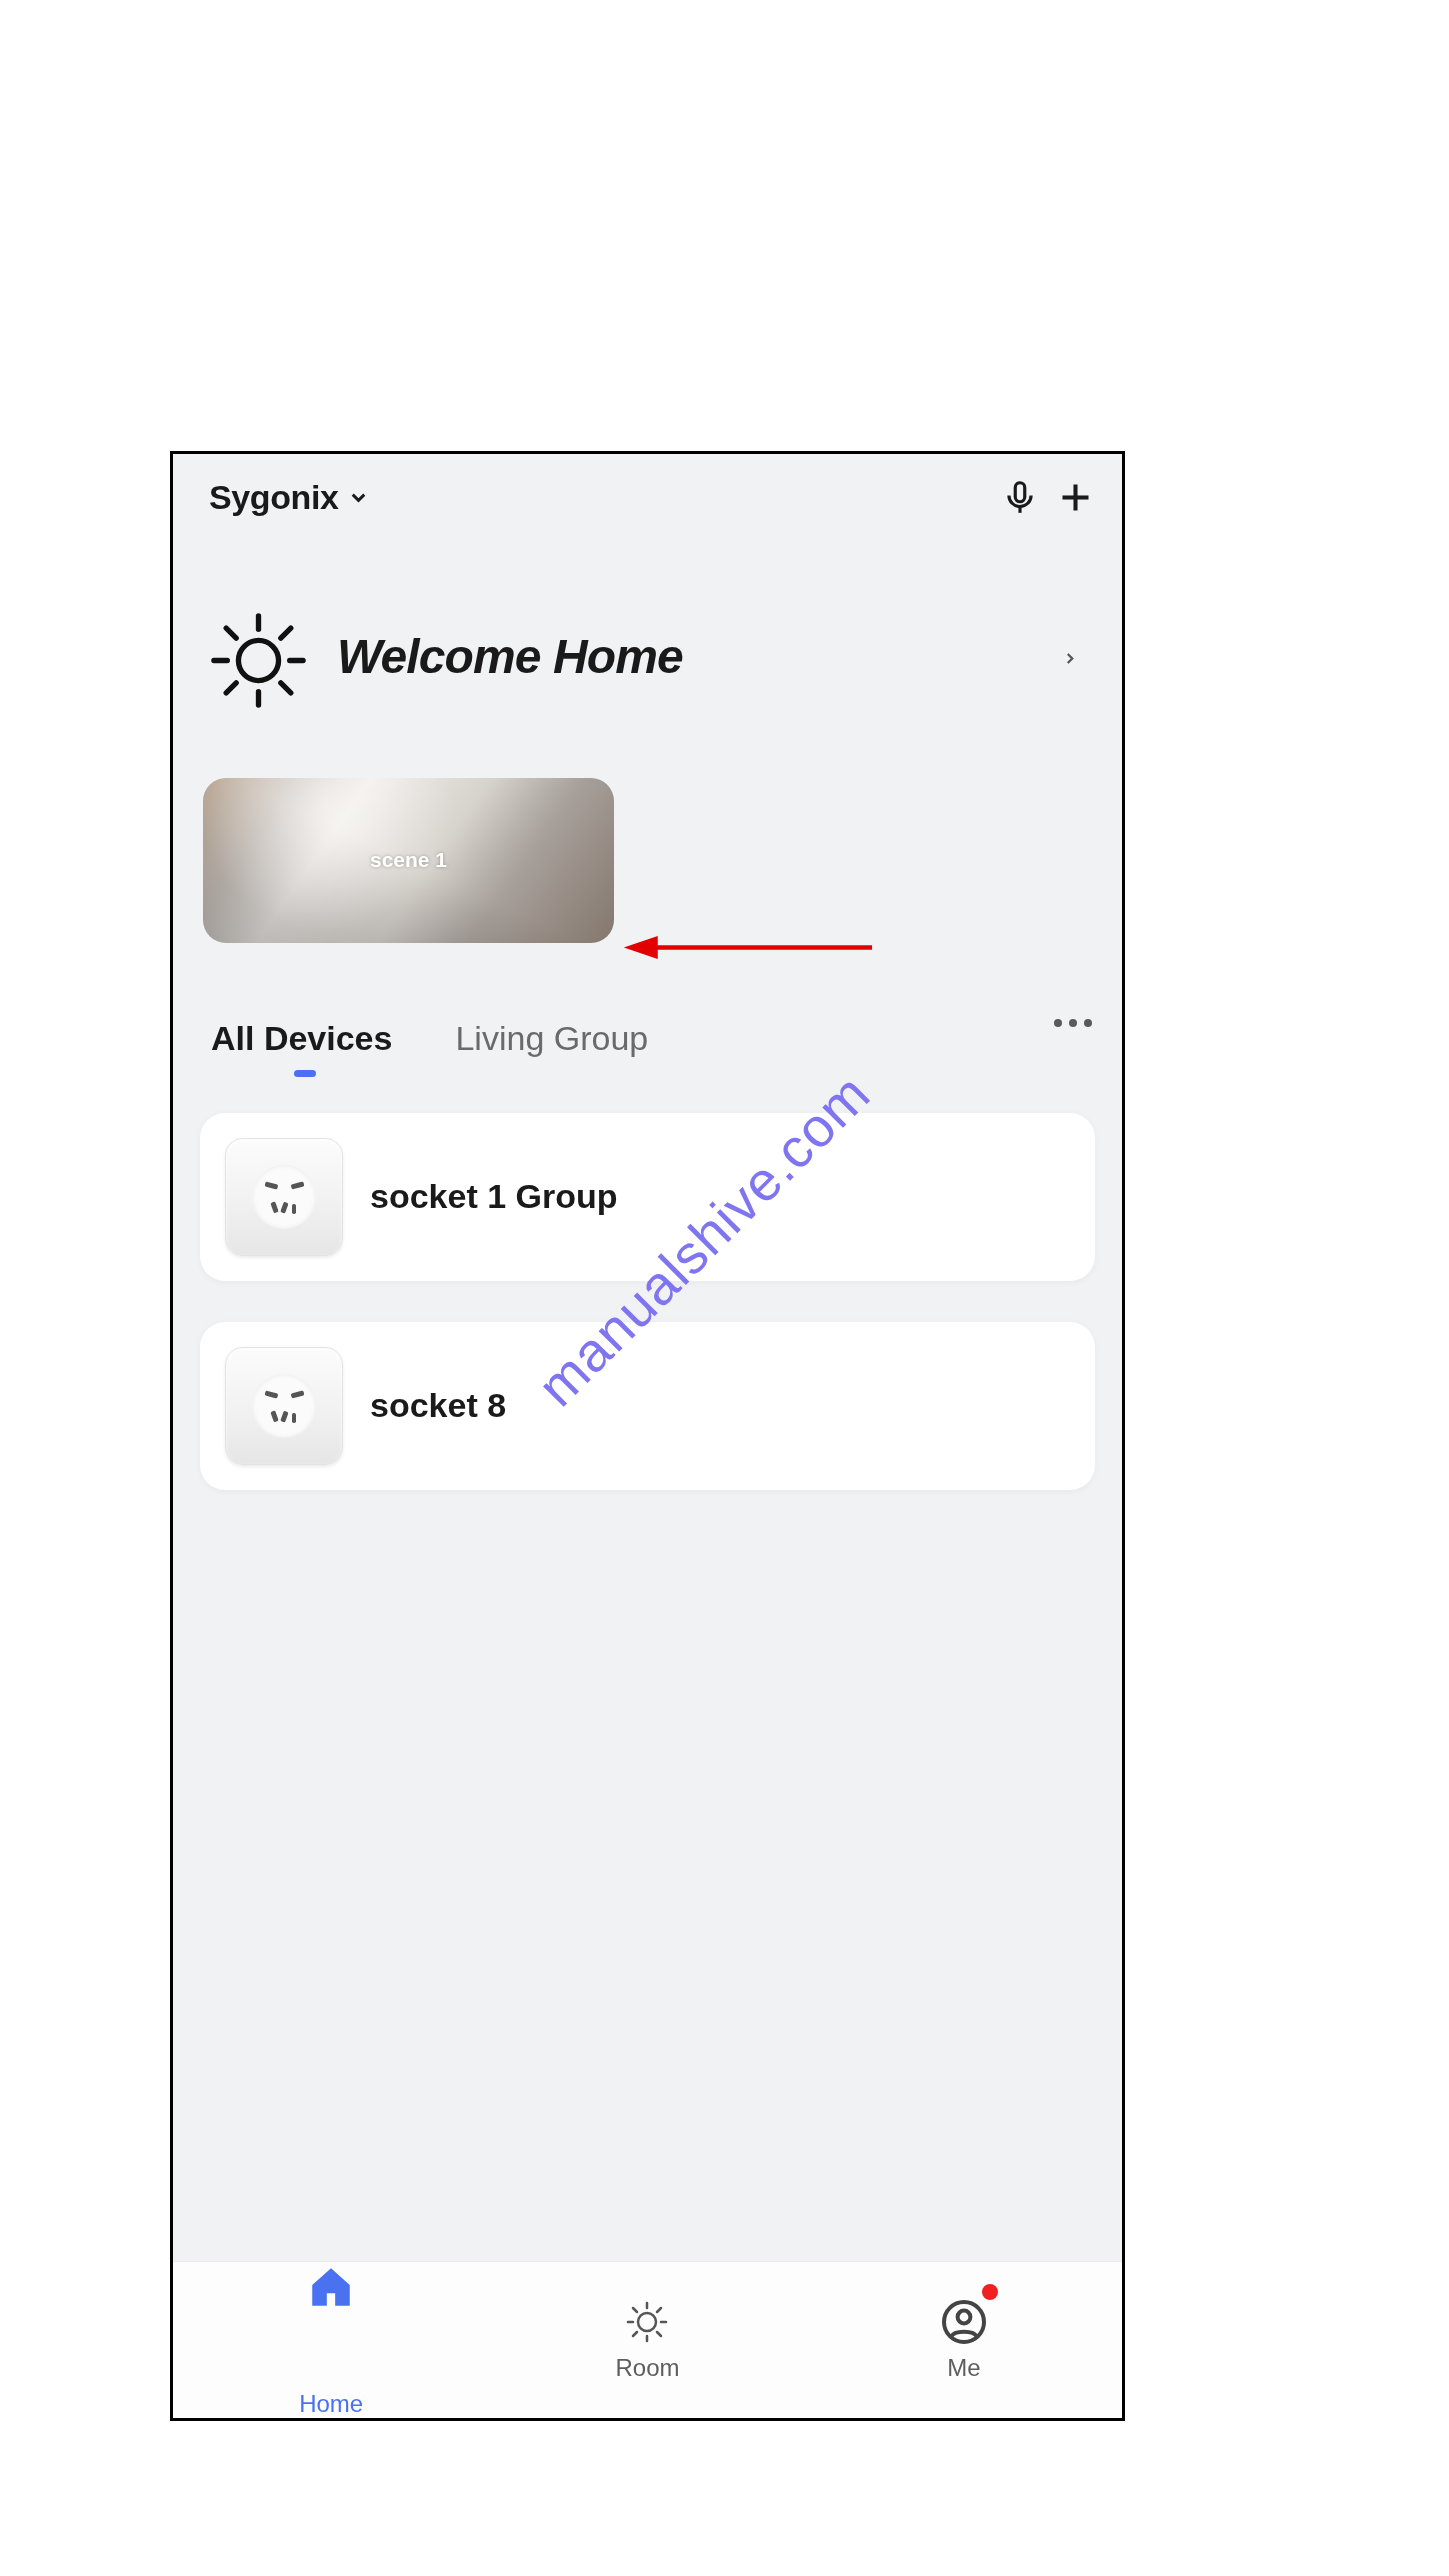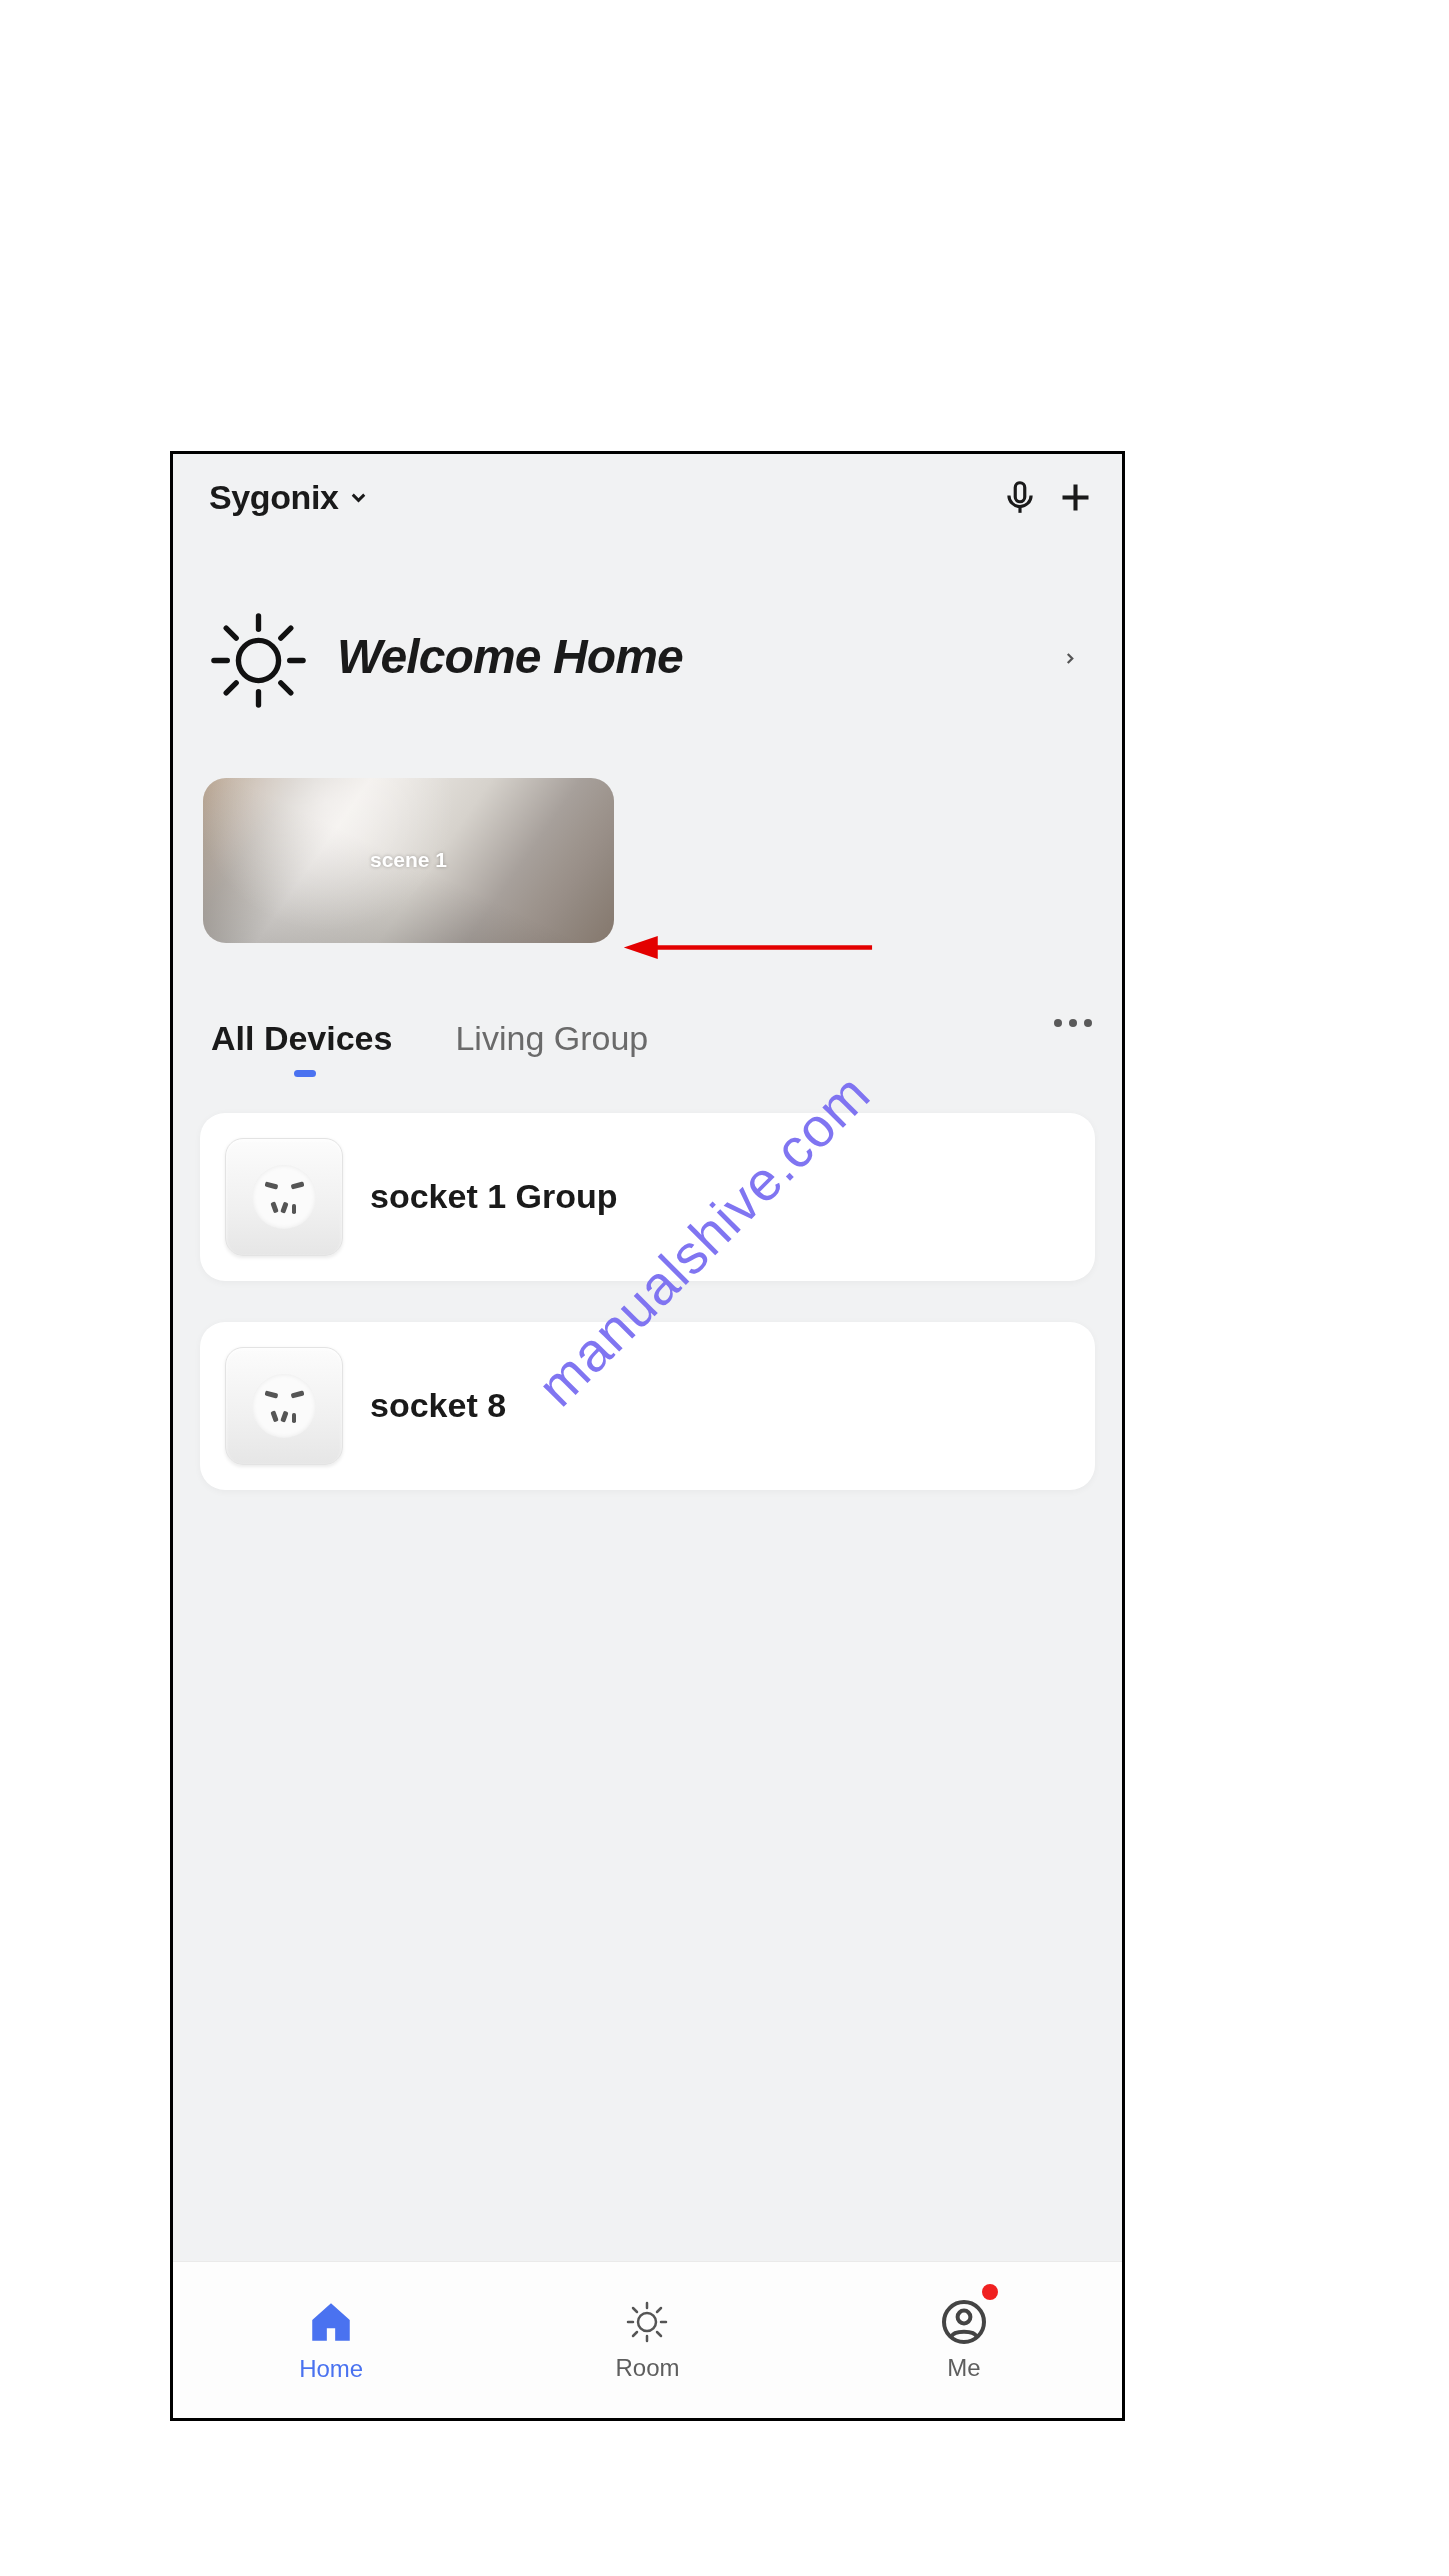--- a/index.html
+++ b/index.html
@@ -236,21 +236,21 @@
     flex:1;
     display:flex;
     flex-direction:column;
     align-items:center;
     justify-content:center;
     gap: 7.2px;
     font-size: 24px;
     color: #5e5e5e;
     position:relative;
   }
-  .nav-item.active { color: var(--accent); }
+  .nav-item.active { color: var(--accent); justify-content: space-between; }
   .nav-badge{
     position:absolute;
     width:16px; height:16px; border-radius:50%;
     background: var(--red-dot);
     top: 21.5px;
     right: calc(50% - 34px);
   }
 
   
   .watermark {

